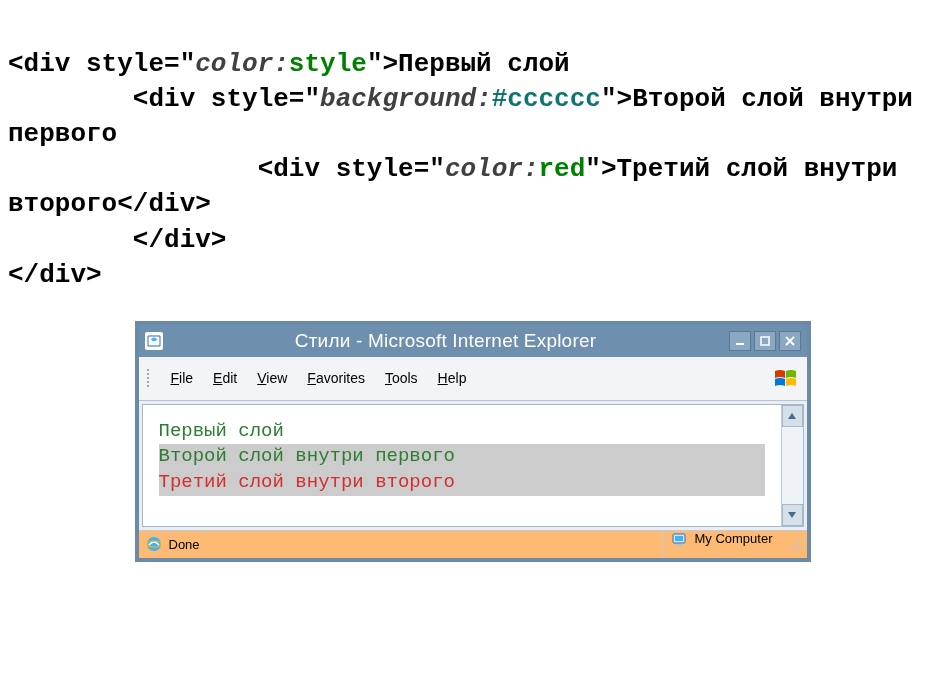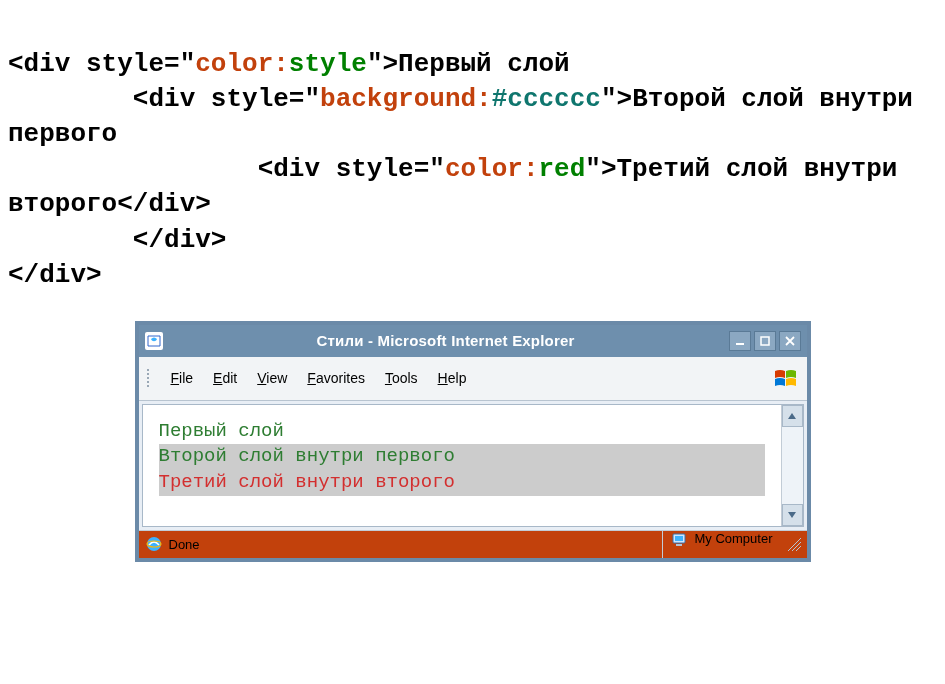--- a/index.html
+++ b/index.html
@@ -10,21 +10,21 @@
       background: #fff;
       padding: 12px 8px;
       width: 945px;
     }
     .code-block {
       line-height: 1.35;
       white-space: pre-wrap;
       word-wrap: break-word;
     }
     .tag { color: #000; }
-    .attr { color: #c2410c; }
+    .attr { color: #404040; font-style: italic; }
     .val-kw { color: #008000; }
     .val-hex { color: #0f766e; }
     .text { color: #000; }
 
     .browser-wrap {
       margin-top: 28px;
       display: flex;
       justify-content: center;
     }
     .browser {
@@ -49,22 +49,22 @@
       width: 18px; height: 18px;
       background: #fff;
       display: flex; align-items: center; justify-content: center;
       font-size: 12px;
       color: #3366cc;
       border-radius: 2px;
     }
     .titlebar .title-text {
       flex: 1;
       text-align: center;
-      font-size: 15px;
-      font-weight: bold;
+      font-size: 19px;
+      font-weight: normal;
       letter-spacing: 0.2px;
     }
     .win-buttons { display: flex; gap: 3px; }
     .win-btn {
       width: 22px; height: 20px;
       background: #8ba8c2;
       border: 1px solid #5a7a96;
       color: #fff;
       display: flex; align-items: center; justify-content: center;
       font-size: 12px;
@@ -128,21 +128,21 @@
       height: 22px;
       background: #d5e0ea;
       border: 1px solid #a8b8c8;
       display: flex; align-items: center; justify-content: center;
       color: #4a6a88;
       font-size: 10px;
     }
     .sb-track { flex: 1; background: #eef3f8; }
 
     .statusbar {
-      background: #c2410c;
+      background: #fdba74;
       border-top: 1px solid #c2ccd6;
       height: 28px;
       display: flex;
       align-items: center;
       padding: 0 6px;
       font-size: 13px;
       color: #000;
       gap: 6px;
     }
     .status-icon {

